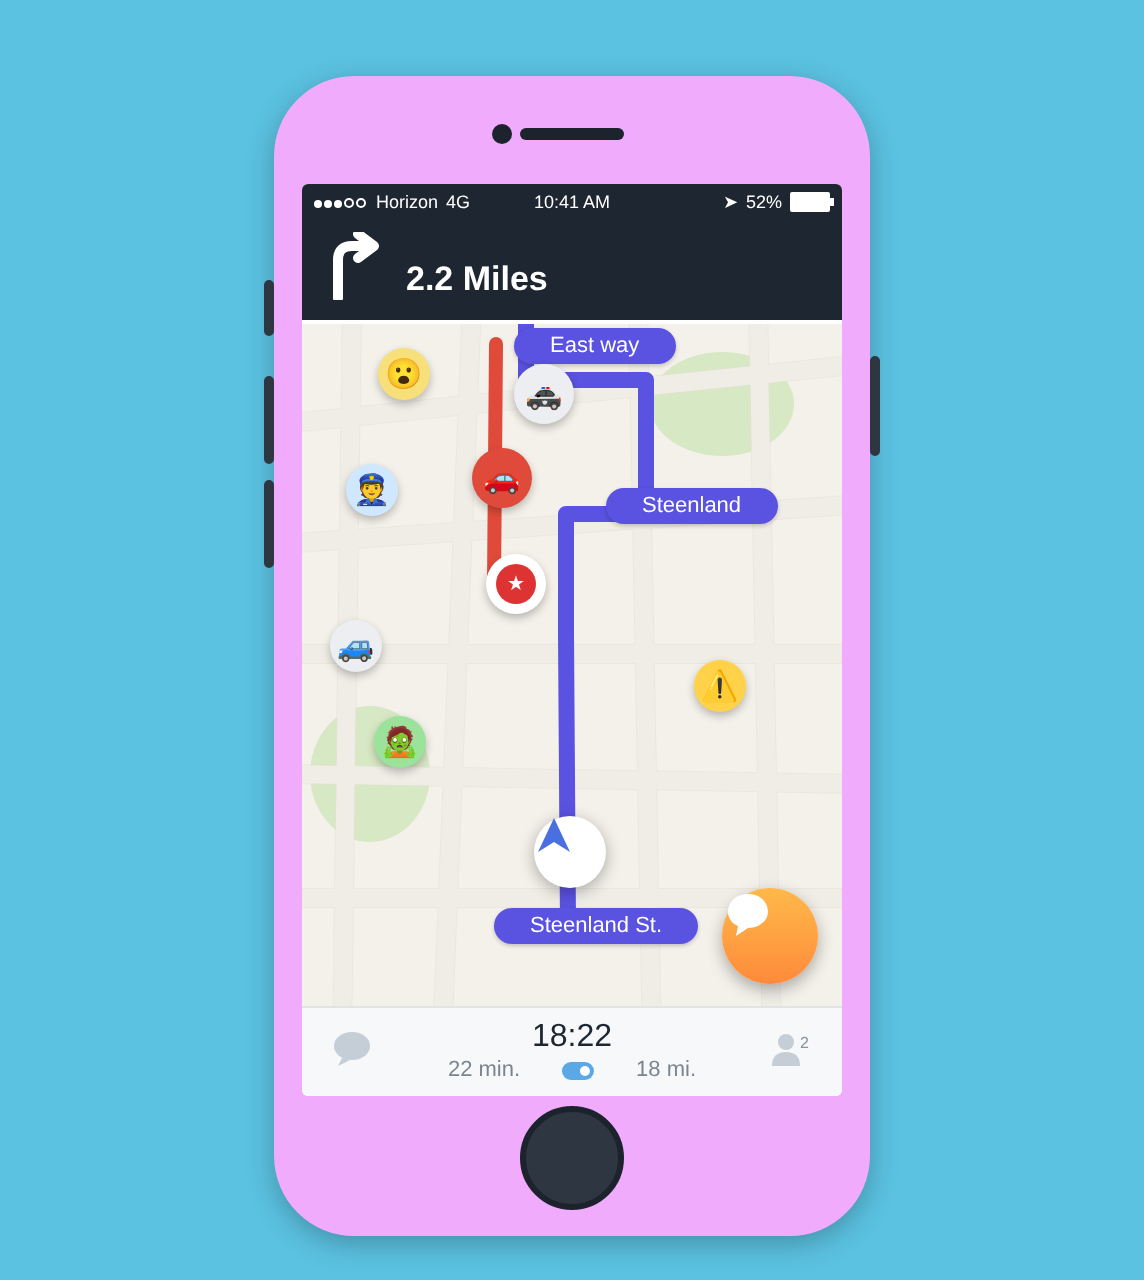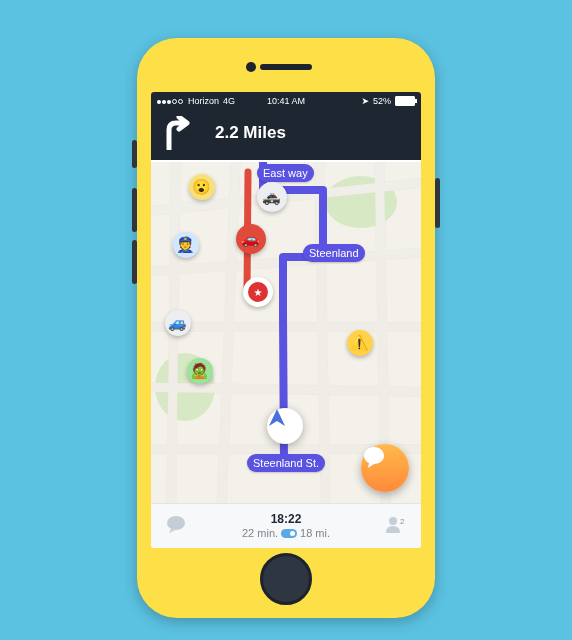--- a/index.html
+++ b/index.html
@@ -1,51 +1,51 @@
 <!DOCTYPE html>
 <html><head>
 <meta charset="utf-8">
 <style>
   html,body{margin:0;padding:0;width:572px;height:640px;background:#5bc2e1;font-family:-apple-system,Helvetica,Arial,sans-serif;overflow:hidden}
-  .phone{position:absolute;left:137px;top:38px;width:298px;height:580px;background:#fde047;border-radius:40px;box-shadow:0 4px 14px rgba(0,0,0,0.25)}
+  .phone{position:absolute;left:137px;top:38px;width:298px;height:580px;background:#f0abfc;border-radius:40px;box-shadow:0 4px 14px rgba(0,0,0,0.25)}
   .side-btn{position:absolute;background:#2e3641;border-radius:3px}
   .sb1{left:-5px;top:102px;width:5px;height:28px}
   .sb2{left:-5px;top:150px;width:5px;height:44px}
   .sb3{left:-5px;top:202px;width:5px;height:44px}
   .sb4{right:-5px;top:140px;width:5px;height:50px}
   .speaker{position:absolute;left:50%;top:26px;transform:translateX(-50%);width:52px;height:6px;background:#1d232c;border-radius:3px}
   .cam{position:absolute;left:109px;top:24px;width:10px;height:10px;background:#1d232c;border-radius:50%}
   .home{position:absolute;left:50%;bottom:13px;transform:translateX(-50%);width:46px;height:46px;border:3px solid #1d232c;border-radius:50%;background:#2e3641}
   .screen{position:absolute;left:14px;top:54px;right:14px;bottom:70px;background:#fff;border-radius:3px;overflow:hidden}
   .status{height:18px;background:#1e2731;color:#fff;font-size:9px;display:flex;align-items:center;padding:0 6px;justify-content:space-between}
   .status .left,.status .right{display:flex;align-items:center;gap:4px}
   .status .mid{position:absolute;left:50%;transform:translateX(-50%)}
   .dots span{display:inline-block;width:4px;height:4px;border-radius:50%;background:#fff;margin-right:1px}
   .dots span:nth-child(4),.dots span:nth-child(5){background:transparent;border:0.5px solid #fff;width:3px;height:3px}
   .batt{display:inline-block;width:18px;height:8px;border:1px solid #fff;border-radius:1px;position:relative}
   .batt::after{content:"";position:absolute;right:-3px;top:2px;width:2px;height:4px;background:#fff}
   .batt i{display:block;height:100%;width:100%;background:#fff}
-  .nav{background:#1e2731;padding:6px 23px 10px 10px;display:flex;align-items:center;gap:22px}
+  .nav{background:#1e2731;padding:6px 23px 10px 10px;display:flex;align-items:flex-end;gap:10px}
   .turn-icon{flex:0 0 32px}
   .turn-icon svg{display:block}
   .nav-text .dist{color:#fff;font-size:17px;font-weight:600}
   .nav-text .street{color:#4ec8f0;font-size:16px;font-weight:500;margin-top:-1px}
   .map{position:absolute;top:70px;left:0;right:0;bottom:44px;background:#f4f1ea;overflow:hidden}
   .map svg{position:absolute;inset:0}
-  .pill{position:absolute;background:#5a52e0;color:#fff;font-size:11px;font-weight:500;padding:3px 6px;border-radius:11px;white-space:nowrap;box-shadow:0 1px 2px rgba(0,0,0,0.2)}
+  .pill{position:absolute;background:#5a52e0;color:#fff;font-size:11px;font-weight:500;padding:3px 18px;border-radius:11px;white-space:nowrap;box-shadow:0 1px 2px rgba(0,0,0,0.2)}
   .marker{position:absolute;width:26px;height:26px;border-radius:50%;background:#fff;display:flex;align-items:center;justify-content:center;box-shadow:0 2px 4px rgba(0,0,0,0.25);font-size:15px}
   .marker.big{width:30px;height:30px}
   .cursor{position:absolute;width:36px;height:36px;border-radius:50%;background:#fff;box-shadow:0 2px 8px rgba(0,0,0,0.3);display:flex;align-items:center;justify-content:center}
   .cursor svg{display:block}
   .fab{position:absolute;right:12px;bottom:12px;width:48px;height:48px;border-radius:50%;background:linear-gradient(#ffb94a,#ff8a3a);box-shadow:0 3px 8px rgba(0,0,0,0.3);display:flex;align-items:center;justify-content:center}
   .fab svg{display:block}
   .bottom{position:absolute;left:0;right:0;bottom:0;height:44px;background:#f6f8fa;border-top:1px solid #e0e4e8;display:flex;align-items:center;justify-content:space-between;padding:0 14px;font-size:11px;color:#7a8590}
   .bottom .center{position:absolute;left:50%;transform:translateX(-50%);text-align:center}
-  .eta{color:#1e2731;font-size:12px;font-weight:700;line-height:1}
-  .sub{display:flex;align-items:center;justify-content:center;gap:3px;margin-top:2px}
+  .eta{color:#1e2731;font-size:16px;font-weight:400;line-height:1}
+  .sub{display:flex;align-items:center;justify-content:center;gap:21px;margin-top:2px}
   .lozenge{width:16px;height:9px;border-radius:5px;background:#5aa8e6;position:relative;display:inline-block}
   .lozenge::after{content:"";position:absolute;right:2px;top:2px;width:5px;height:5px;border-radius:50%;background:#fff}
   .side-icon{color:#c5cdd6;font-size:18px}
 </style>
 </head>
 <body>
 
 <div class="phone">
   <div class="side-btn sb1"></div>
   <div class="side-btn sb2"></div>

